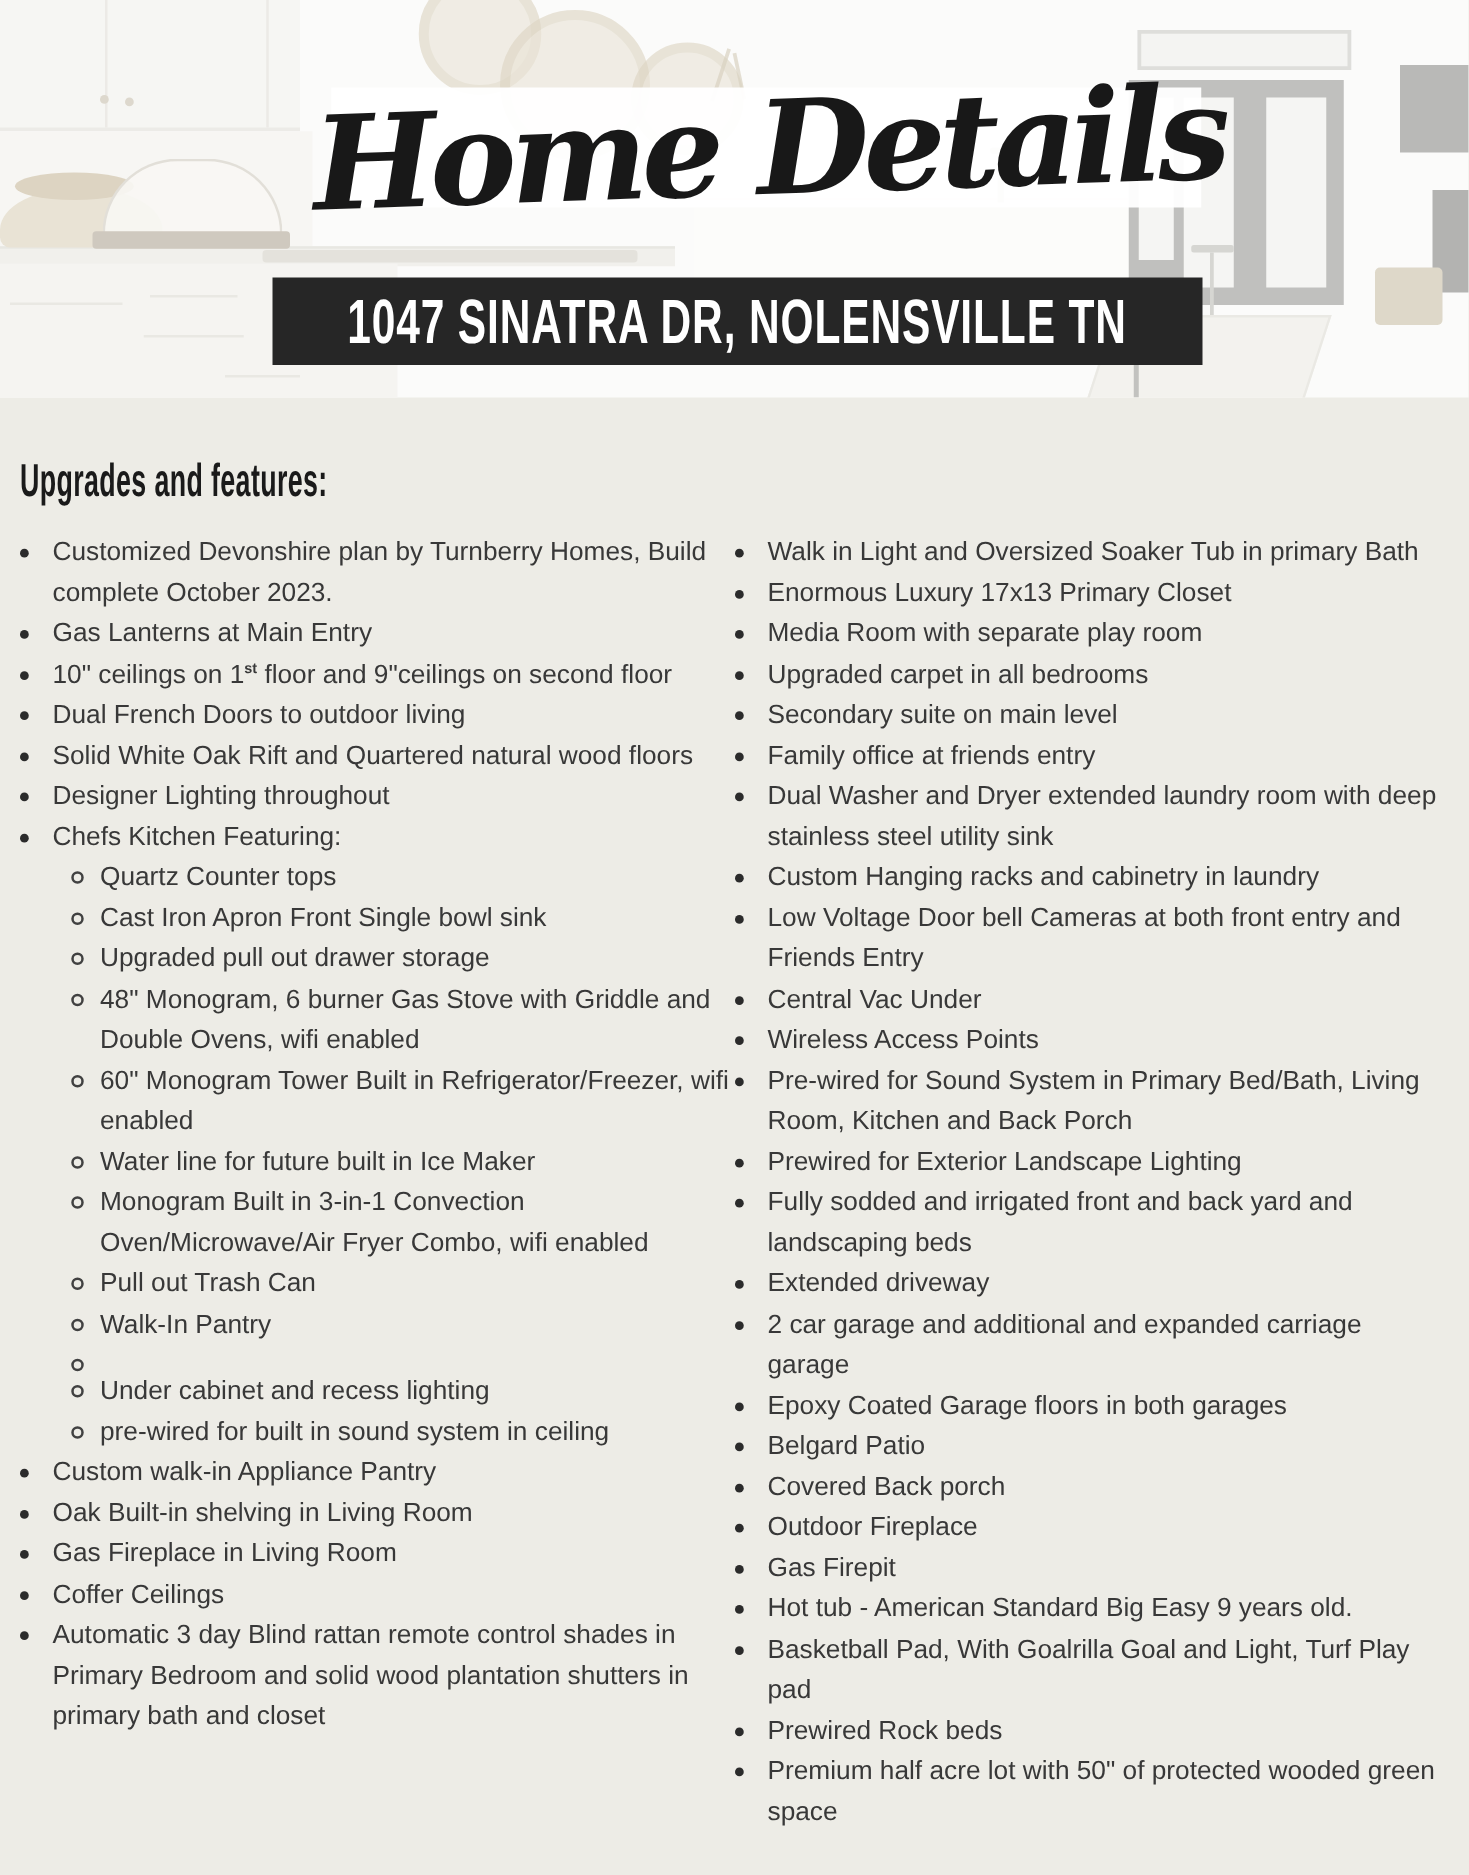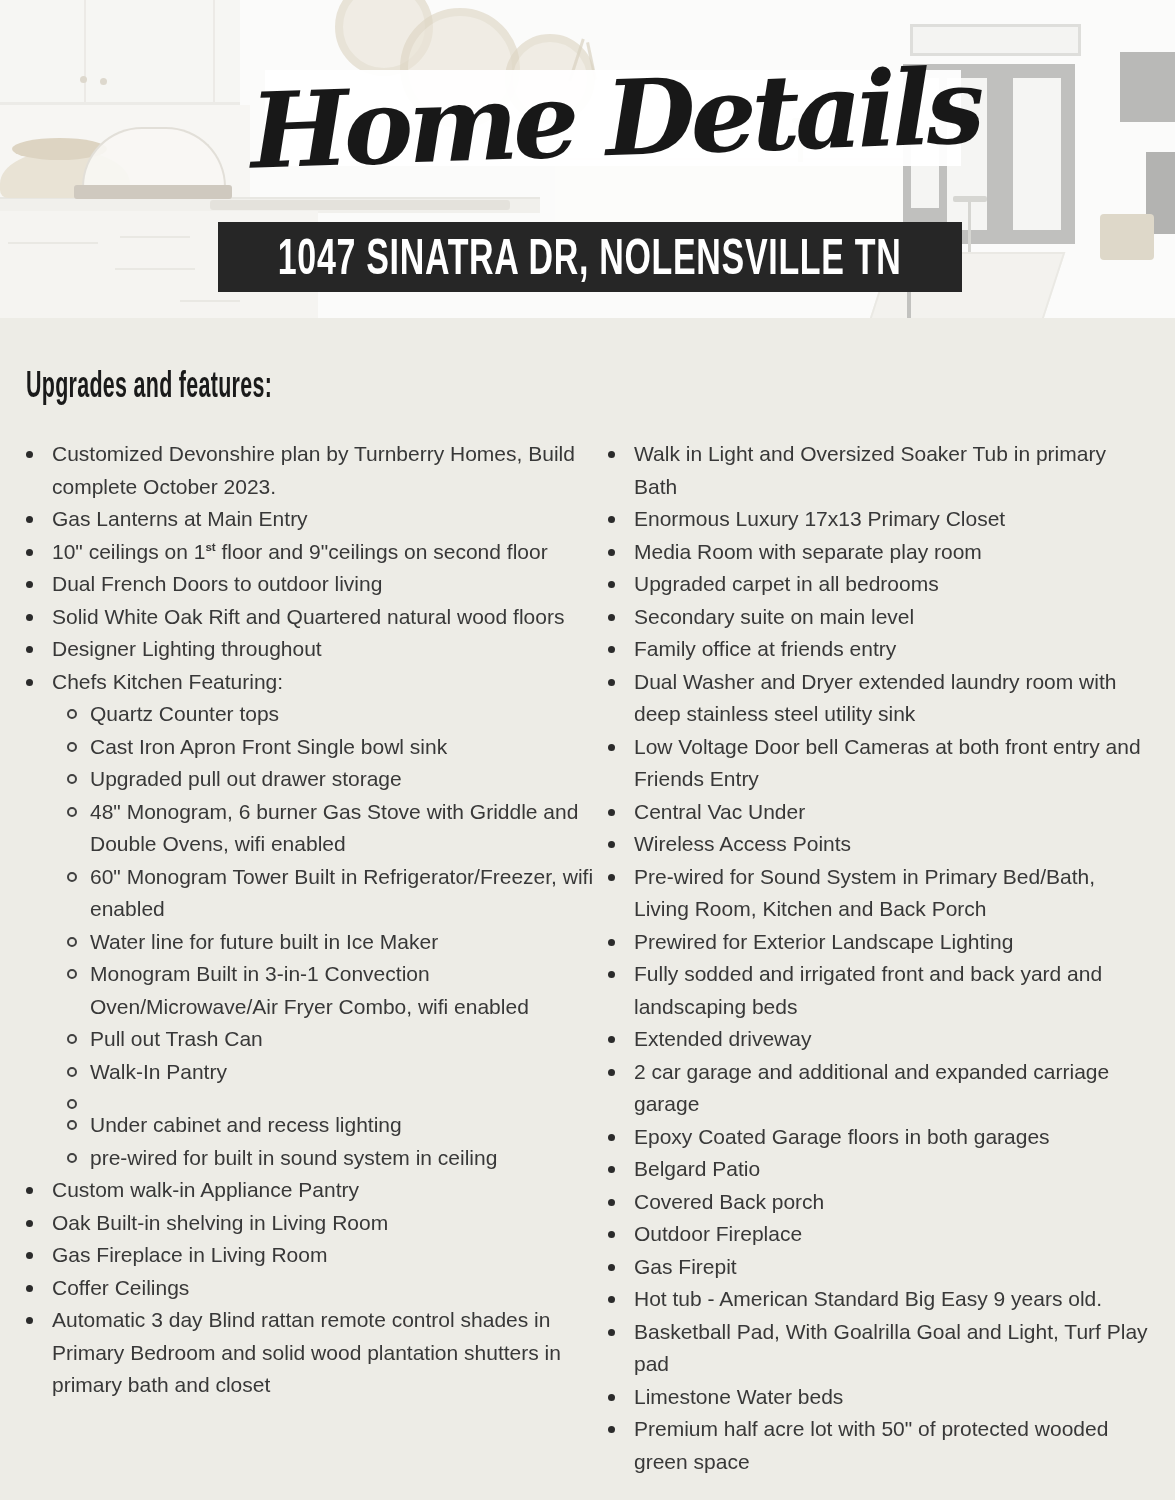--- a/index.html
+++ b/index.html
@@ -70,28 +70,28 @@
   .address-bar{
     position:absolute;left:218px;top:222px;width:744px;height:70px;
     background:#262626;display:flex;align-items:center;justify-content:center;
   }
   .address-text{
     color:#fff;font-weight:700;font-size:50px;letter-spacing:1px;
     transform:scaleX(0.68);white-space:nowrap;
   }
 
   
-  .content{position:relative;padding:0 26px;}
+  .content{position:relative;padding:0 16px;}
   .section-heading{
     margin:0;padding-top:46px;
     font-size:37px;font-weight:700;color:#1a1a1a;
     transform:scaleX(0.58);transform-origin:left center;
     white-space:nowrap;letter-spacing:0.5px;
   }
-  .columns{display:grid;grid-template-columns:572px 1fr;column-gap:10px;margin-top:32px;}
+  .columns{display:grid;grid-template-columns:572px 1fr;margin-top:20px;}
   ul.features{list-style:none;margin:0;padding:0;font-size:21px;line-height:32.5px;color:#383838;}
   .col-left{padding-top:15px;padding-left:14px;}
   .col-right{padding-top:0;}
   li.item{display:flex;align-items:flex-start;}
   li.lvl2{padding-left:41px;}
   .marker{flex:0 0 26px;}
   li.lvl2 .marker{flex:0 0 23px;}
   .marker.dot::before{
     content:"";display:block;width:7px;height:7px;border-radius:50%;
     background:#2b2b2b;margin-top:13px;
@@ -280,20 +280,24 @@
           <li class="item lvl1">
             <span class="marker dot"></span>
             <span class="txt">Family office at friends entry</span>
           </li>
           <li class="item lvl1">
             <span class="marker dot"></span>
             <span class="txt">Dual Washer and Dryer extended laundry room with deep stainless steel utility sink</span>
           </li>
           <li class="item lvl1">
             <span class="marker dot"></span>
+            <span class="txt">Custom Hanging racks and cabinetry in laundry</span>
+          </li>
+          <li class="item lvl1">
+            <span class="marker dot"></span>
             <span class="txt">Low Voltage Door bell Cameras at both front entry and Friends Entry</span>
           </li>
           <li class="item lvl1">
             <span class="marker dot"></span>
             <span class="txt">Central Vac Under</span>
           </li>
           <li class="item lvl1">
             <span class="marker dot"></span>
             <span class="txt">Wireless Access Points</span>
           </li>
@@ -340,21 +344,21 @@
           <li class="item lvl1">
             <span class="marker dot"></span>
             <span class="txt">Hot tub - American Standard Big Easy 9 years old.</span>
           </li>
           <li class="item lvl1">
             <span class="marker dot"></span>
             <span class="txt">Basketball Pad, With Goalrilla Goal and Light, Turf Play pad</span>
           </li>
           <li class="item lvl1">
             <span class="marker dot"></span>
-            <span class="txt">Limestone Water beds</span>
+            <span class="txt">Prewired Rock beds</span>
           </li>
           <li class="item lvl1">
             <span class="marker dot"></span>
             <span class="txt">Premium half acre lot with 50" of protected wooded green space</span>
           </li>
         </ul>
     </div>
   </div>
 
 </div>

